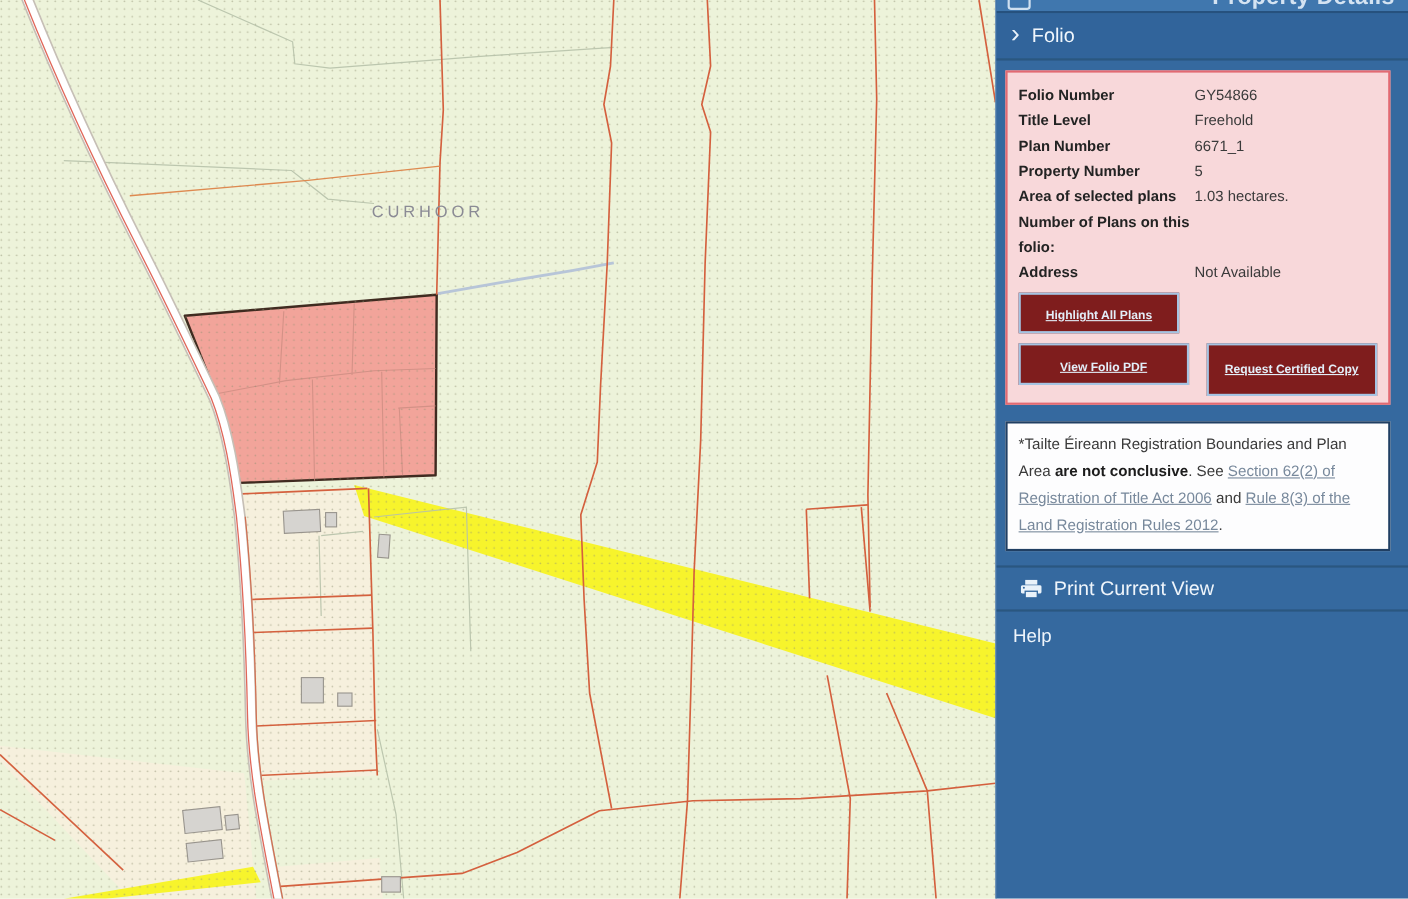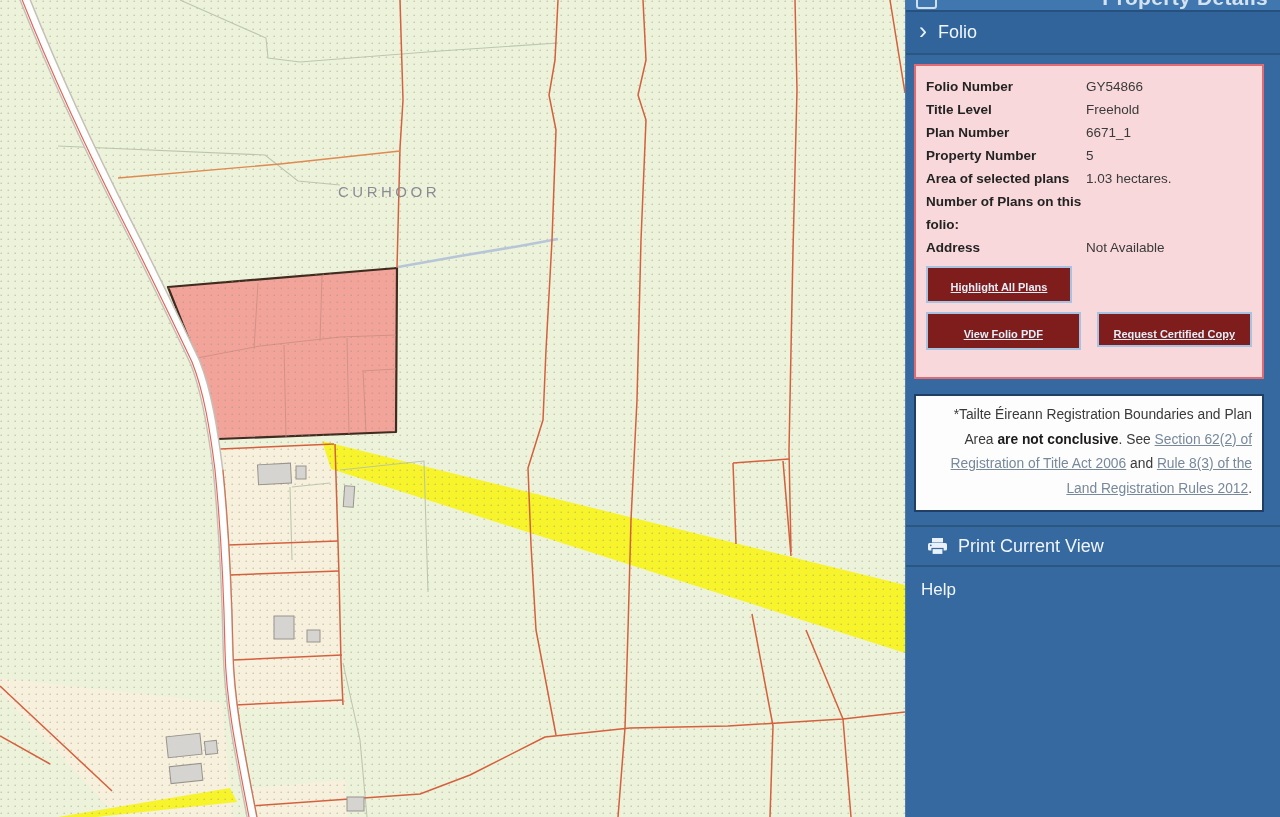--- a/index.html
+++ b/index.html
@@ -15,34 +15,34 @@
     background:#35699F;color:#ECF3FA;border-left:1px solid #4d7cab;box-sizing:border-box;}
   .panel-header{position:relative;height:10px;background:#4077AE;border-bottom:2px solid #26517E;overflow:hidden;}
   .panel-title{position:absolute;right:12px;top:-14px;font-size:21px;font-weight:600;color:#D4E3F2;letter-spacing:.3px;white-space:nowrap;}
   .panel-icon{position:absolute;left:10px;top:-9px;width:17px;height:14px;border:2px solid #CFE0F0;border-radius:3px;}
   .back-row{height:41px;display:flex;align-items:center;padding-left:13px;
     background:#31649B;border-bottom:2px solid #2A5780;cursor:pointer;}
   .back-chevron{font-size:24px;line-height:20px;color:#E9F2FA;margin-right:11px;margin-top:-3px;}
   .back-label{font-size:18px;color:#F0F6FC;}
 
   .details-box{margin:9px 16px 0 8px;background:#F8D8DA;border:2px solid #E26A72;
-    padding:9px 10px 27px 10px;color:#2B2B2B;}
+    padding:9px 10px 6px 10px;color:#2B2B2B;}
   .detail-row{display:grid;grid-template-columns:160px 1fr;font-size:13.5px;line-height:23px;}
   .detail-row .lbl{font-weight:700;color:#232323;}
   .detail-row .val{color:#3A3A3A;}
   .btn{display:inline-block;background:#7f1d1d;border:2px solid #A6C4E2;color:#E3EEF8;
     font-size:11px;font-weight:600;text-align:center;cursor:pointer;
     font-family:"Liberation Sans",sans-serif;text-decoration:underline;}
   .btn-highlight{width:146px;height:37px;line-height:37px;margin-top:7px;}
   .btn-row{display:flex;gap:16px;margin-top:9px;}
   .btn-pdf{width:158px;height:38px;line-height:38px;text-align:center;}
-  .btn-copy{width:159px;height:35px;line-height:38px;text-align:center;}
+  .btn-copy{width:159px;height:48px;line-height:38px;text-align:center;}
 
   .disclaimer{margin:15px 16px 0 8px;background:#FDFDFE;border:2px solid #203F63;
-    padding:7px 10px 9px 10px;font-size:13.8px;line-height:24.5px;color:#3A3A3A;text-align:right;}
+    padding:7px 10px 9px 10px;font-size:13.8px;line-height:24.5px;color:#3A3A3A;text-align:left;}
   .disclaimer b{color:#1C1C1C;}
   .disclaimer a{color:#78899C;text-decoration:underline;cursor:pointer;}
 
   .print-row{margin-top:13px;height:38px;display:flex;align-items:center;
     border-top:2px solid #2A5780;border-bottom:2px solid #2A5780;padding-left:22px;cursor:pointer;}
   .print-row .print-label{font-size:18px;color:#EFF5FB;margin-left:11px;}
   .help-row{padding:13px 0 0 15px;font-size:17px;color:#EFF5FB;cursor:pointer;}
 </style>
 </head>
 <body>

